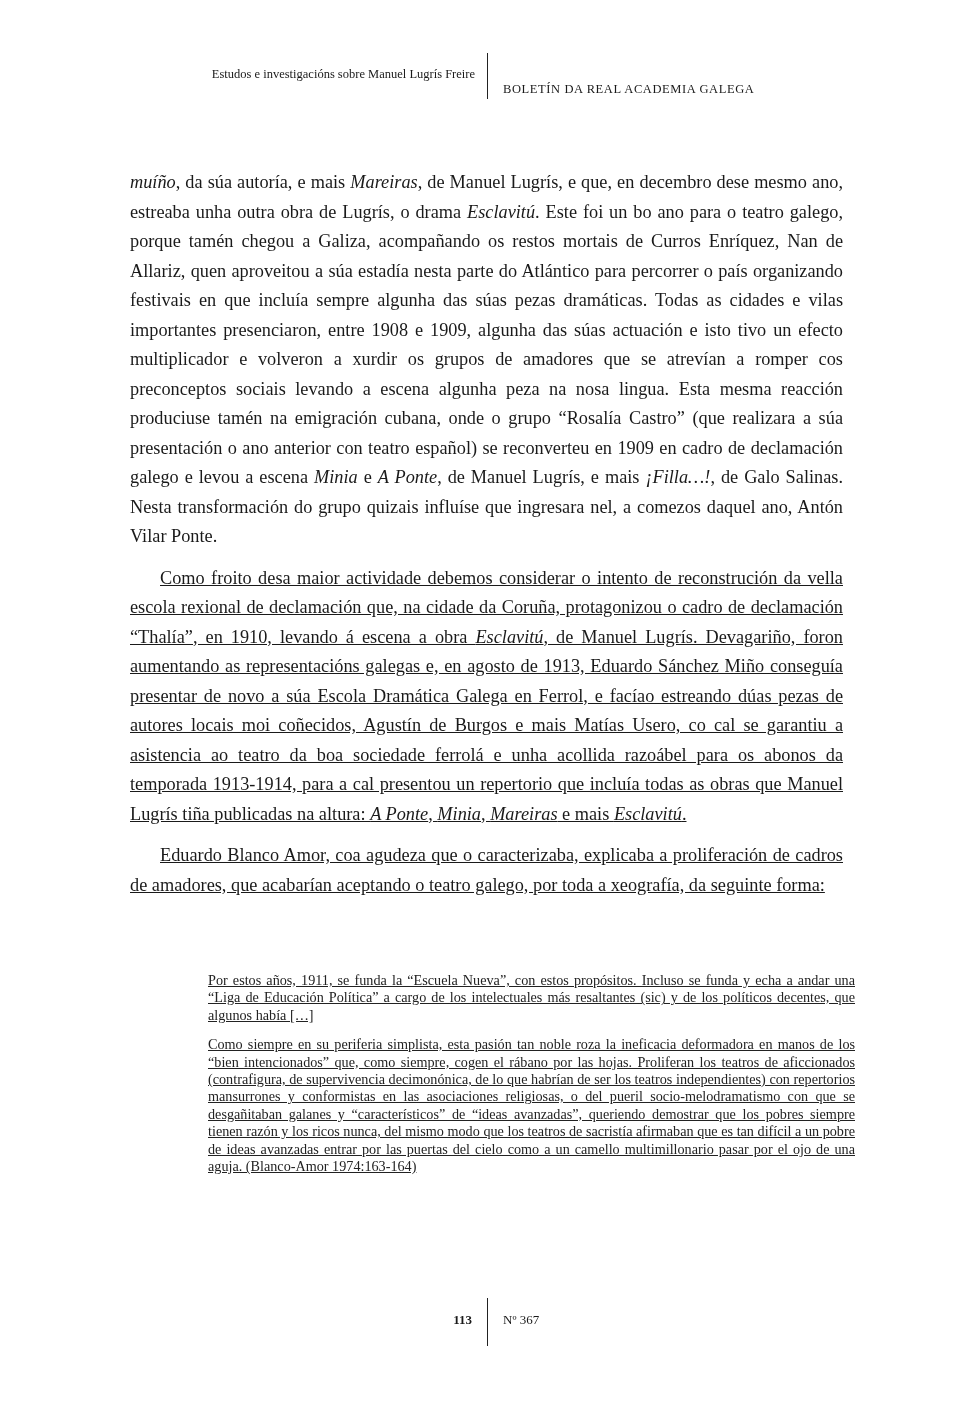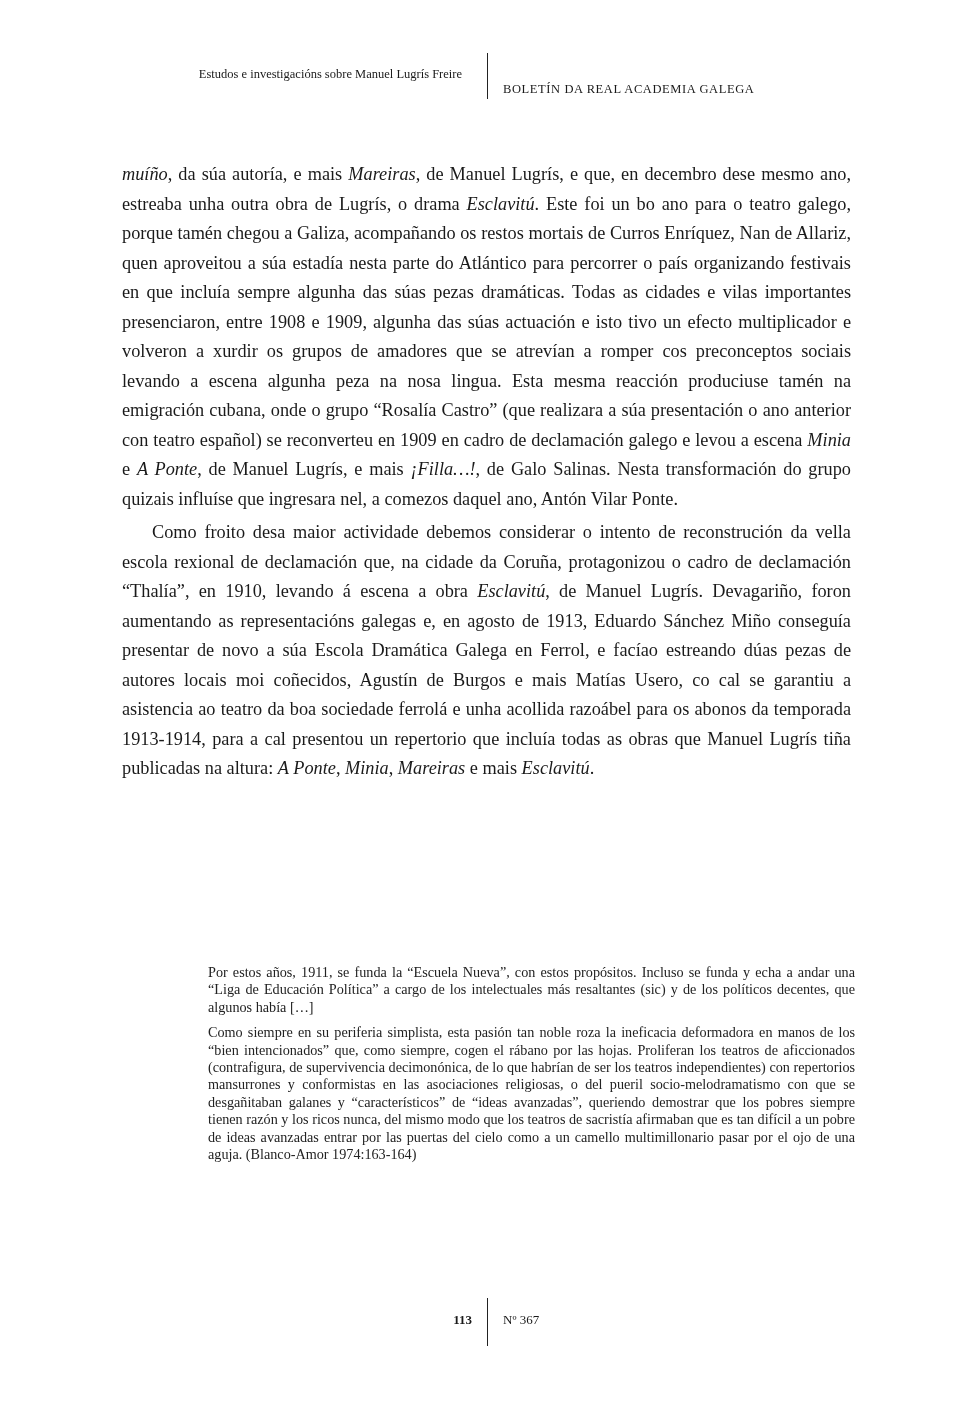--- a/index.html
+++ b/index.html
@@ -1,47 +1,48 @@
 <!DOCTYPE html>
 <html><head>
 <meta charset="utf-8">
 <style>
   html, body { margin: 0; padding: 0; background: #ffffff; }
   body { width: 975px; height: 1417px; position: relative; overflow: hidden;
          font-family: "Liberation Serif", "DejaVu Serif", serif; color: #1a1a1a; }
   .header { position: absolute; top: 53px; left: 0; width: 975px; height: 46px; }
-  .hdr-left { position: absolute; right: 513px; top: 14px; font-size: 12.5px; white-space: nowrap; }
+  .hdr-left { position: absolute; right: 500px; top: 14px; font-size: 12.5px; white-space: nowrap; }
   .hdr-right { position: absolute; left: 503px; top: 29px; font-size: 12.5px; letter-spacing: 0.6px; white-space: nowrap; }
   .vrule { position: absolute; left: 487px; width: 1px; background: #222; }
   .header .vrule { top: 0; height: 46px; }
   .body-text { position: absolute; left: 118px; width: 737px; top: 156px;
                font-size: 18.3px; line-height: 29.5px; text-align: justify; }
-  .body-text p { margin: 4px; }
-  .body-text p.indent { text-indent: 30px; }
+  .body-text p { margin: 12px; }
+  .body-text p.indent { text-indent: 30px; text-decoration: underline; }
   .quote { position: absolute; left: 208px; width: 647px; top: 960px;
            font-size: 14.2px; line-height: 17.4px; text-align: justify; color: #222; }
-  .quote p { margin: 4px 0 8px 0; }
+  .quote p { margin: 12px 0 8px 0; text-decoration: underline; }
   .footer { position: absolute; top: 1298px; left: 0; width: 975px; height: 48px; }
   .footer .vrule { top: 0; height: 48px; }
   .pg { position: absolute; right: 503px; top: 14px; font-size: 13px; font-weight: bold; }
   .issue { position: absolute; left: 503px; top: 14px; font-size: 13px; text-align: center; }
   i { font-style: italic; }
 </style>
 </head>
 <body>
 
 <div class="header">
   <span class="hdr-left">Estudos e investigacións sobre Manuel Lugrís Freire</span>
   <div class="vrule"></div>
   <span class="hdr-right">BOLETÍN DA REAL ACADEMIA GALEGA</span>
 </div>
 
 <div class="body-text" id="body-text">
     <p><i>muíño</i><span>, da súa autoría, e mais </span><i>Mareiras</i><span>, de Manuel Lugrís, e que, en decembro dese mesmo ano, estreaba unha outra obra de Lugrís, o drama </span><i>Esclavitú</i><span>. Este foi un bo ano para o teatro galego, porque tamén chegou a Galiza, acompañando os restos mortais de Curros Enríquez, Nan de Allariz, quen aproveitou a súa estadía nesta parte do Atlántico para percorrer o país organizando festivais en que incluía sempre algunha das súas pezas dramáticas. Todas as cidades e vilas importantes presenciaron, entre 1908 e 1909, algunha das súas actuación e isto tivo un efecto multiplicador e volveron a xurdir os grupos de amadores que se atrevían a romper cos preconceptos sociais levando a escena algunha peza na nosa lingua. Esta mesma reacción produciuse tamén na emigración cubana, onde o grupo “Rosalía Castro” (que realizara a súa presentación o ano anterior con teatro español) se reconverteu en 1909 en cadro de declamación galego e levou a escena </span><i>Minia</i><span> e </span><i>A Ponte</i><span>, de Manuel Lugrís, e mais </span><i>¡Filla…!</i><span>, de Galo Salinas. Nesta transformación do grupo quizais influíse que ingresara nel, a comezos daquel ano, Antón Vilar Ponte.</span></p>
     <p class="indent"><span>Como froito desa maior actividade debemos considerar o intento de reconstrución da vella escola rexional de declamación que, na cidade da Coruña, protagonizou o cadro de declamación “Thalía”, en 1910, levando á escena a obra </span><i>Esclavitú</i><span>, de Manuel Lugrís. Devagariño, foron aumentando as representacións galegas e, en agosto de 1913, Eduardo Sánchez Miño conseguía presentar de novo a súa Escola Dramática Galega en Ferrol, e facíao estreando dúas pezas de autores locais moi coñecidos, Agustín de Burgos e mais Matías Usero, co cal se garantiu a asistencia ao teatro da boa sociedade ferrolá e unha acollida razoábel para os abonos da temporada 1913-1914, para a cal presentou un repertorio que incluía todas as obras que Manuel Lugrís tiña publicadas na altura: </span><i>A Ponte</i><span>, </span><i>Minia</i><span>, </span><i>Mareiras</i><span> e mais </span><i>Esclavitú</i><span>.</span></p>
+    <p class="indent"><span>Eduardo Blanco Amor, coa agudeza que o caracterizaba, explicaba a proliferación de cadros de amadores, que acabarían aceptando o teatro galego, por toda a xeografía, da seguinte forma:</span></p>
   </div>
 
 <div class="quote" id="quote">
     <p>Por estos años, 1911, se funda la “Escuela Nueva”, con estos propósitos. Incluso se funda y echa a andar una “Liga de Educación Política” a cargo de los intelectuales más resaltantes (sic) y de los políticos decentes, que algunos había […]</p>
     <p>Como siempre en su periferia simplista, esta pasión tan noble roza la ineficacia deformadora en manos de los “bien intencionados” que, como siempre, cogen el rábano por las hojas. Proliferan los teatros de aficcionados (contrafigura, de supervivencia decimonónica, de lo que habrían de ser los teatros independientes) con repertorios mansurrones y conformistas en las asociaciones religiosas, o del pueril socio-melodramatismo con que se desgañitaban galanes y “característicos” de “ideas avanzadas”, queriendo demostrar que los pobres siempre tienen razón y los ricos nunca, del mismo modo que los teatros de sacristía afirmaban que es tan difícil a un pobre de ideas avanzadas entrar por las puertas del cielo como a un camello multimillonario pasar por el ojo de una aguja. (Blanco-Amor 1974:163-164)</p>
   </div>
 
 <div class="footer">
   <span class="pg">113</span>
   <div class="vrule"></div>

